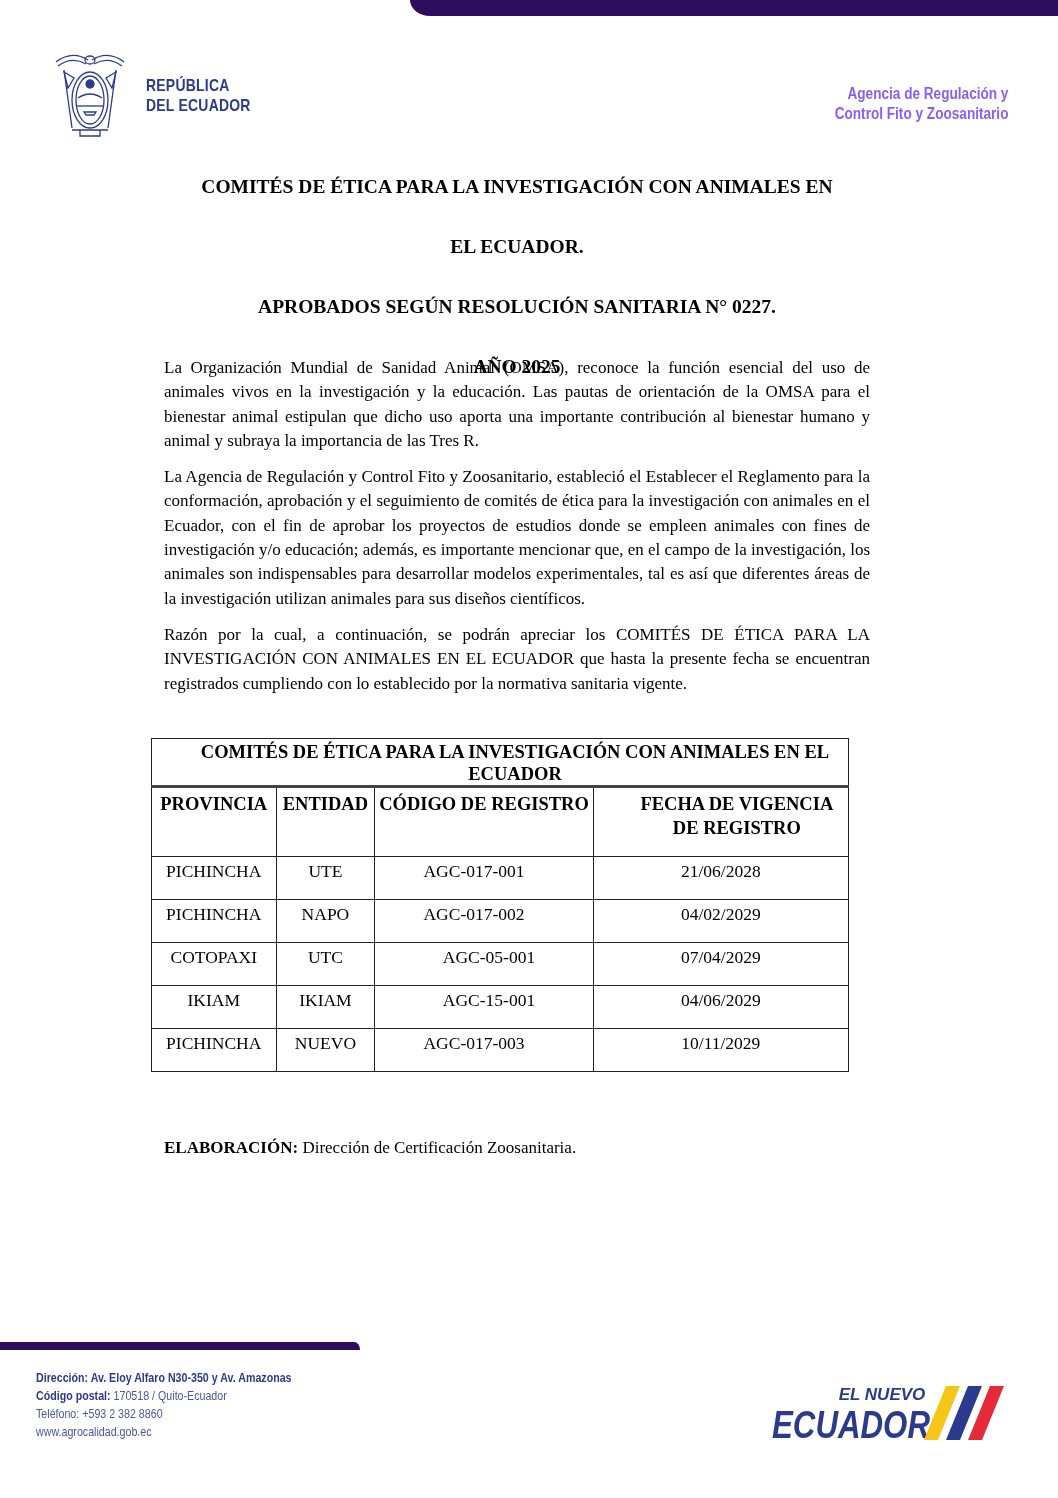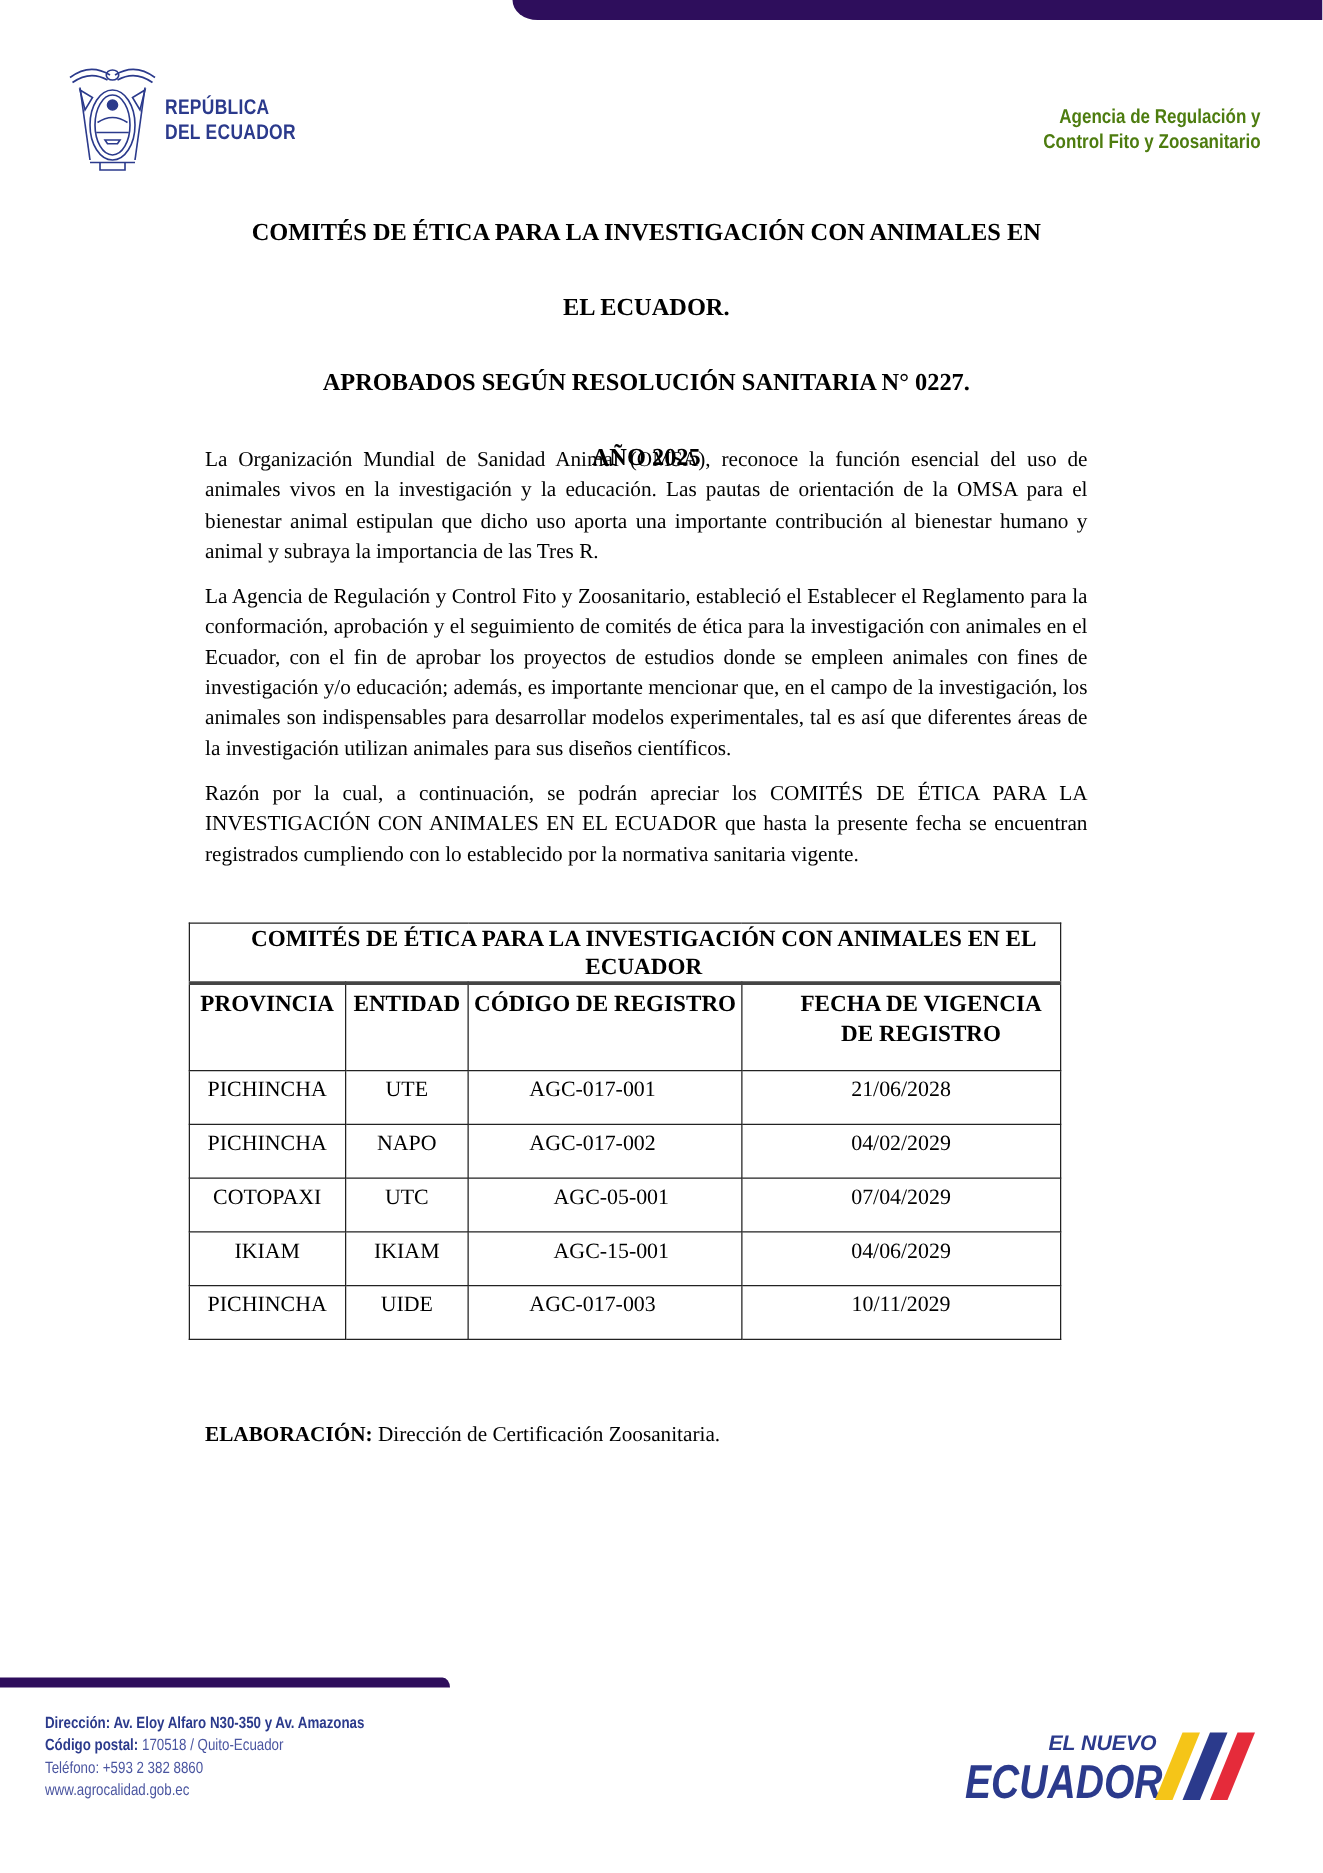--- a/index.html
+++ b/index.html
@@ -1,25 +1,25 @@
 <!DOCTYPE html>
 <html><head>
 <meta charset="utf-8">
 <style>
   html, body { margin:0; padding:0; background:#ffffff; }
   body { width:1058px; height:1498px; position:relative; overflow:hidden; font-family:"Liberation Serif", serif; color:#000; }
 
   .top-bar { position:absolute; top:0; left:410px; width:648px; height:16px; background:#2e0e5c; border-bottom-left-radius:20px 16px; }
   .bottom-bar { position:absolute; top:1342px; left:0; width:360px; height:8px; background:#2e0e5c; border-top-right-radius:6px 8px; }
 
-  .logo-left { position:absolute; left:50px; top:48px; display:flex; align-items:center; }
+  .logo-left { position:absolute; left:50px; top:48px; display:flex; align-items:center;gap:14px; }
   .coat { width:80px; height:92px; }
   .logo-left-text { margin-left:2px; font-family:"Liberation Sans", sans-serif; font-weight:bold; color:#2b3a8c; font-size:17px; line-height:20px; letter-spacing:0.3px; transform:scaleX(0.82); transform-origin:left center; margin-top:4px;}
 
-  .logo-right { position:absolute; right:50px; top:84px; text-align:right; font-family:"Liberation Sans", sans-serif; font-weight:bold; color:#4d7c0f; font-size:16px; line-height:20px; }
+  .logo-right { position:absolute; right:50px; top:84px; text-align:right; font-family:"Liberation Sans", sans-serif; font-weight:bold; color:#8b5cf6; font-size:16px; line-height:20px; }
   .logo-right span { display:block; transform:scaleX(0.85); transform-origin:right center; }
 
   .title-block { position:absolute; top:156px; left:100px; width:834px; text-align:center; font-weight:bold; font-size:19.5px; }
   .title-block div { height:43px; line-height:28px;margin-top:17px; }
 
   .body { position:absolute; left:164px; top:356px; width:706px; font-size:17px; line-height:24.3px; text-align:justify; }
   .body p { margin:0 0 12px 0; }
 
   table.reg { position:absolute; left:151px; top:738px; width:698px; border-collapse:collapse; font-size:17.5px; }
   table.reg td, table.reg th { border:1.5px solid #222; padding:0; }
@@ -120,21 +120,21 @@
     <td>07/04/2029</td>
   </tr>
   <tr class="row">
     <td>IKIAM</td>
     <td>IKIAM</td>
     <td style="padding-left:10px !important">AGC-15-001</td>
     <td>04/06/2029</td>
   </tr>
   <tr class="row">
     <td>PICHINCHA</td>
-    <td>UIDE</td>
+    <td>NUEVO</td>
     <td style="padding-right:20px !important">AGC-017-003</td>
     <td>10/11/2029</td>
   </tr>
 </tbody>
   </table>
 
 <div class="elab">
   <b>ELABORACIÓN:</b><span> Dirección de Certificación Zoosanitaria.</span>
 </div>
 

